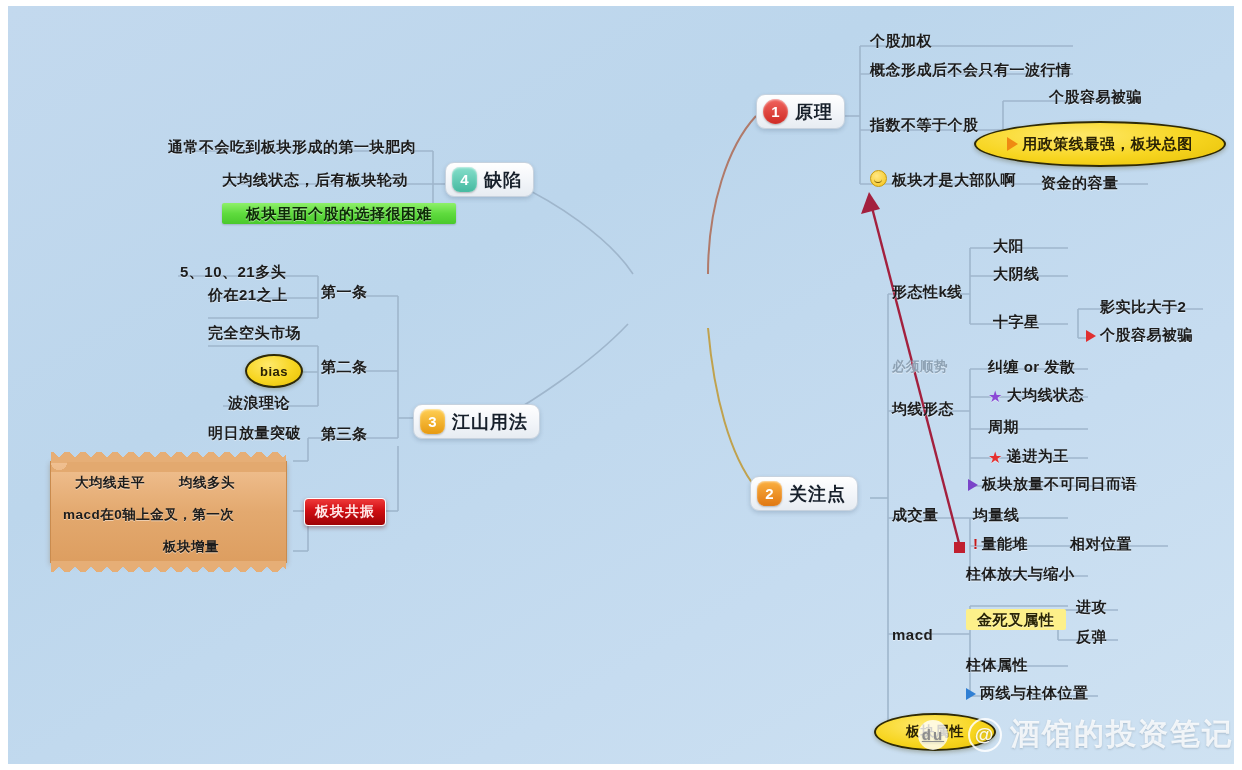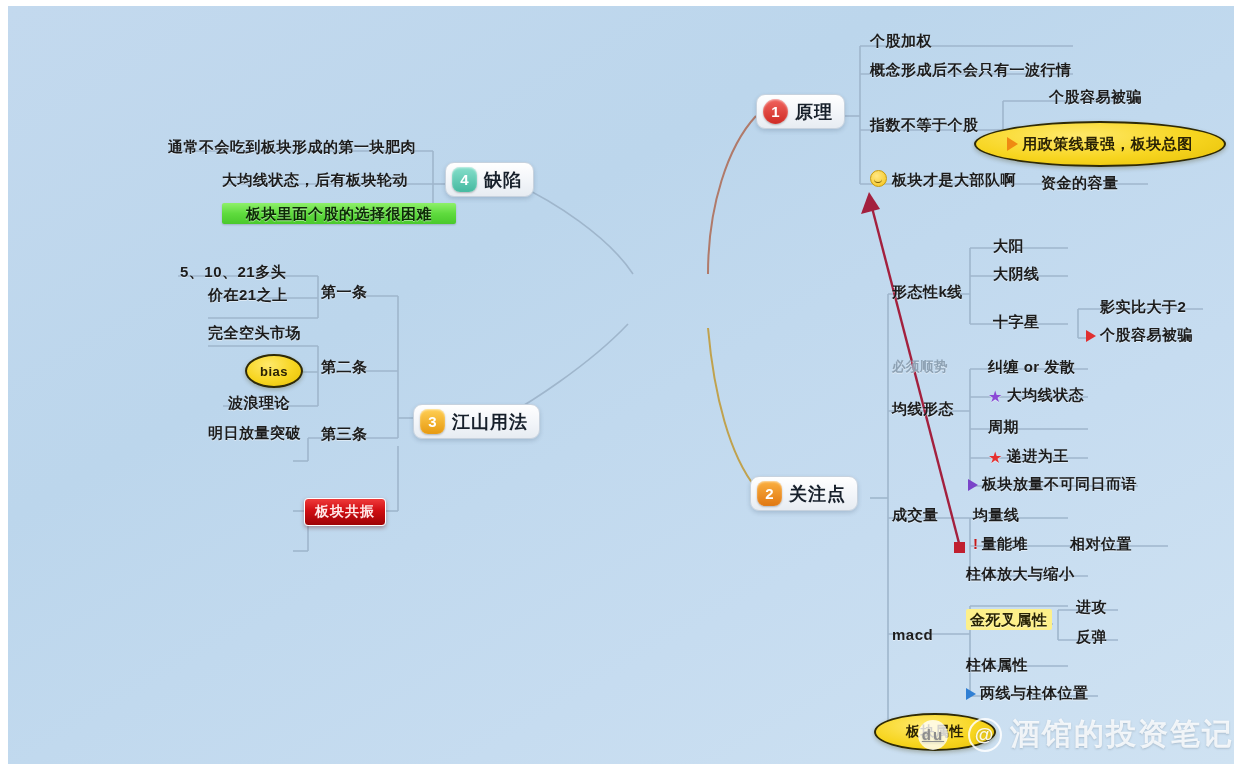--- a/index.html
+++ b/index.html
@@ -58,21 +58,21 @@
   }
   .badge-num.round{border-radius:50%;}
   .badge-label{font-size:18px;font-weight:700;color:#17202b;letter-spacing:1px;}
   
   .hl-green{
     background:linear-gradient(180deg,#8ef06a 0%,#5fdb3e 50%,#49c92c 100%);
     padding:2px 24px;border-radius:2px;color:#0d2b07;
     box-shadow:0 1px 2px rgba(0,0,0,.18);
   }
   .hl-yellow{
-    background:#fdf08a;padding:2px 4px;border-radius:2px;color:#2a2506;text-align:right;
+    background:#fdf08a;padding:2px 11px;border-radius:2px;color:#2a2506;text-align:right;
   }
   .oval-yellow{
     position:absolute;
     display:flex;align-items:center;justify-content:center;
     border-radius:50%;
     background:radial-gradient(ellipse at 40% 30%,#ffe96b 0%,#f7d520 55%,#e5bf05 100%);
     border:2.2px solid #2f2a06;
     box-shadow:0 2px 4px rgba(70,60,10,.3);
     font-weight:700;color:#2a2205;
     font-size:15px;white-space:nowrap;letter-spacing:.5px;
@@ -296,20 +296,28 @@
 
   <div class="node" style="left:172px;top:257px;">5、10、21多头</div>
   <div class="node" style="left:200px;top:280px;">价在21之上</div>
   <div class="node" style="left:200px;top:318px;">完全空头市场</div>
   <div class="oval-yellow" style="left:237px;top:348px;width:54px;height:30px;font-size:13px;">
     <span>bias</span>
   </div>
   <div class="node" style="left:220px;top:388px;">波浪理论</div>
   <div class="node" style="left:200px;top:418px;">明日放量突破</div>
 
+  <div class="scroll-box" style="left:42px;top:455px;width:235px;height:100px;">
+    <div class="zig-top"></div>
+    <div class="zig-bot"></div>
+    <div class="node small" style="left:24px;top:12px;">大均线走平</div>
+    <div class="node small" style="left:128px;top:12px;">均线多头</div>
+    <div class="node small" style="left:12px;top:44px;">macd在0轴上金叉，第一次</div>
+    <div class="node small" style="left:112px;top:76px;">板块增量</div>
+  </div>
 
   <div class="red-badge" style="left:296px;top:492px;width:80px;height:26px;">
     <span>板块共振</span>
   </div>
 
   <div class="node" style="left:884px;top:277px;">形态性k线</div>
   <div class="node" style="left:985px;top:231px;">大阳</div>
   <div class="node" style="left:985px;top:259px;">大阴线</div>
   <div class="node" style="left:985px;top:307px;">十字星</div>
   <div class="node" style="left:1092px;top:292px;">影实比大于2</div>

